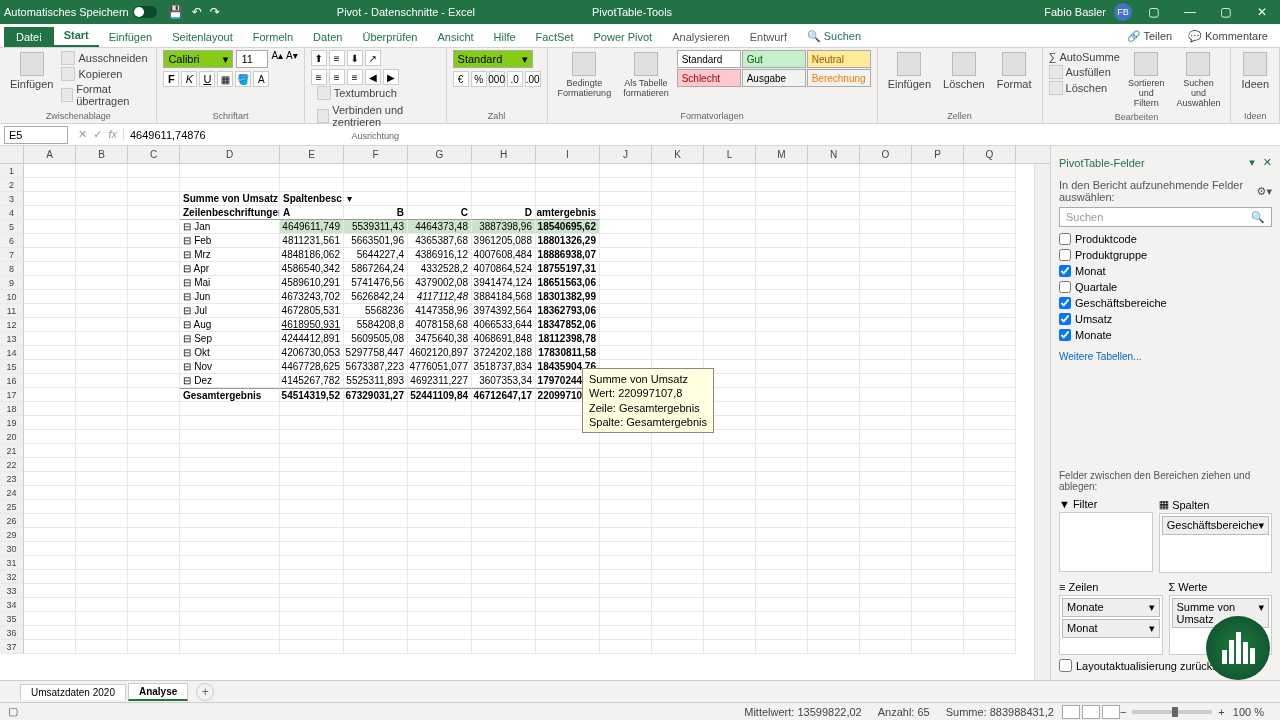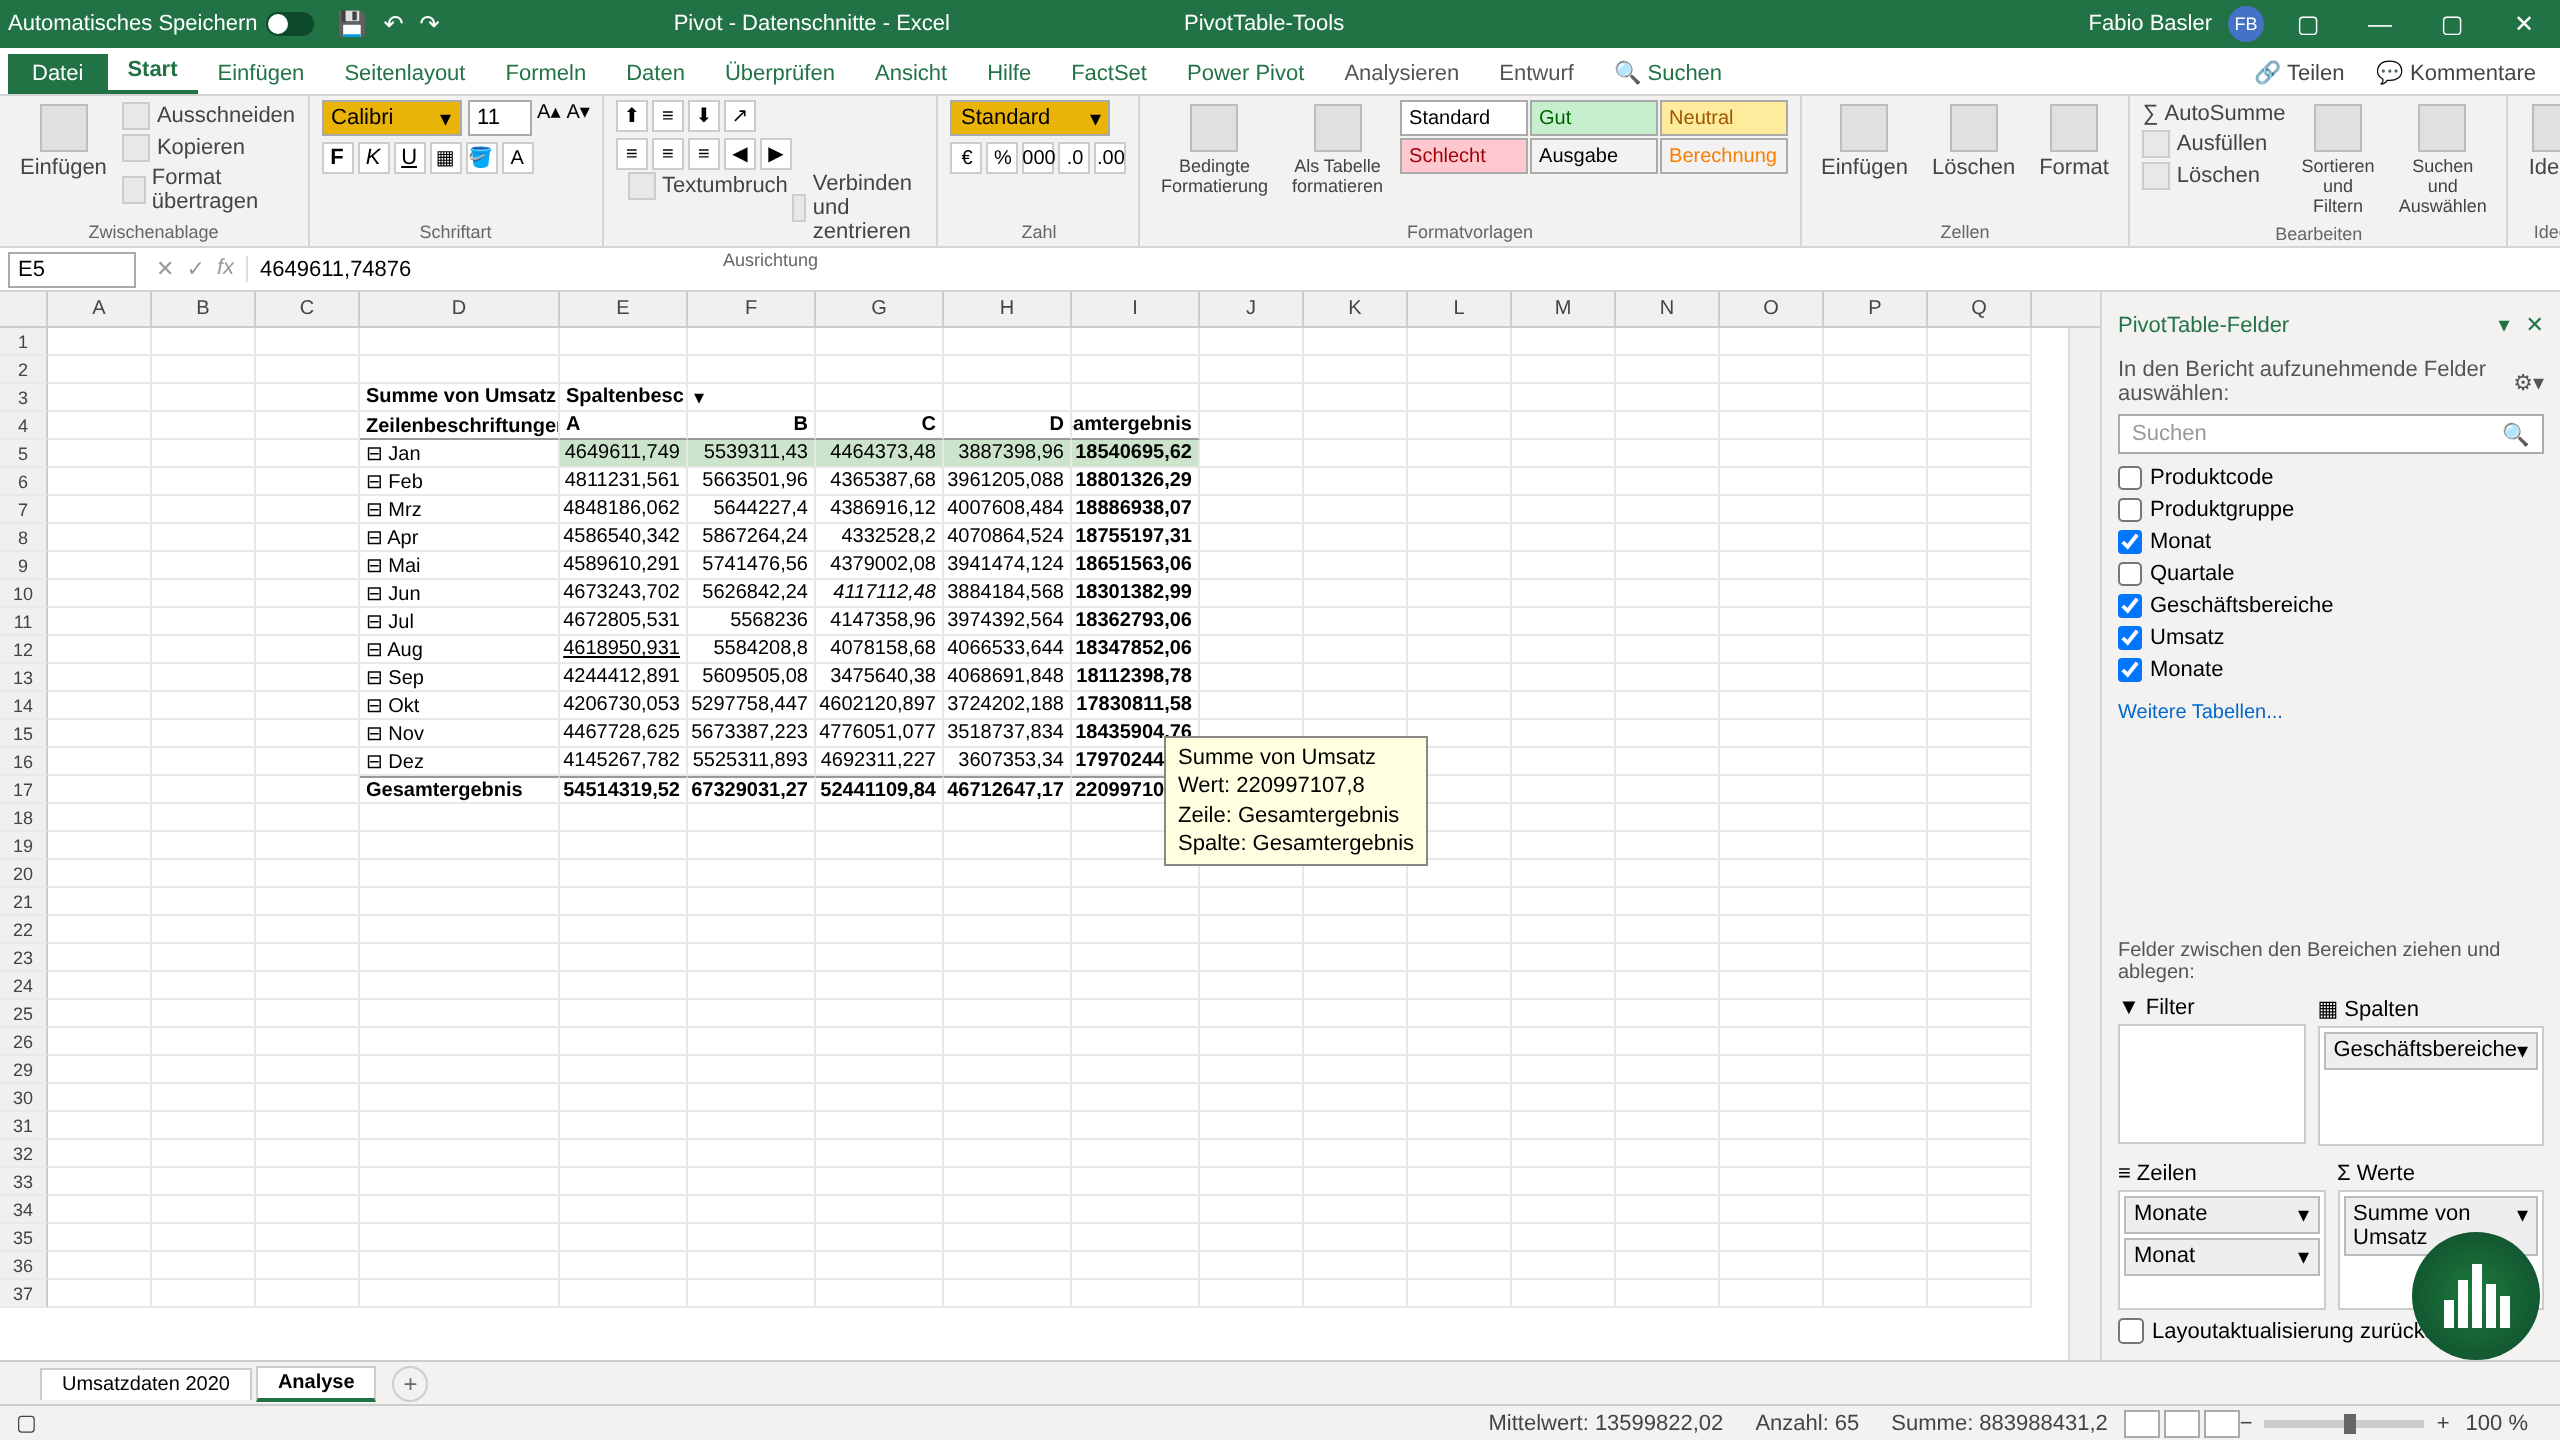--- a/index.html
+++ b/index.html
@@ -30,21 +30,21 @@
 
 .ribbon { background:#f3f2f1; height:76px; border-bottom:1px solid #d4d4d4; display:flex; }
 .ribbon-group { border-right:1px solid #d4d4d4; padding:2px 6px; display:flex; flex-direction:column; justify-content:space-between; position:relative; }
 .ribbon-group .label { font-size:9px; color:#666; text-align:center; margin-top:auto; padding-top:2px; }
 .ribbon-group .content { display:flex; gap:4px; align-items:flex-start; flex:1; }
 .r-btn { display:flex; flex-direction:column; align-items:center; gap:2px; padding:2px 4px; font-size:10px; color:#444; }
 .r-icon { width:20px; height:20px; background:#e0e0e0; border:1px solid #bbb; }
 .r-icon.lg { width:24px; height:24px; }
 .r-small { display:flex; align-items:center; gap:3px; font-size:10px; color:#444; padding:1px 0; }
 .r-small .ico { width:14px; height:14px; background:#e8e8e8; border:1px solid #ccc; }
-.font-box { width:70px; height:18px; border:1px solid #aaa; background:#eab308; font-size:10px; padding:0 4px; display:flex; align-items:center; justify-content:space-between; }
+.font-box { width:70px; height:18px; border:1px solid #aaa; background:#84cc16; font-size:10px; padding:0 4px; display:flex; align-items:center; justify-content:space-between; }
 .size-box { width:32px; height:18px; border:1px solid #aaa; background:#fff; font-size:10px; padding:0 4px; display:flex; align-items:center; }
 .fmt-btns { display:flex; gap:2px; }
 .fmt-btns span { width:16px; height:16px; border:1px solid #ccc; background:#fff; display:flex; align-items:center; justify-content:center; font-size:10px; }
 .style-cell { width:64px; height:18px; border:1px solid #aaa; display:flex; align-items:center; padding:0 4px; font-size:10px; }
 .style-cell.std { background:#fff; }
 .style-cell.bad { background:#ffc7ce; color:#9c0006; }
 .style-cell.good { background:#c6efce; color:#006100; }
 .style-cell.neutral { background:#ffeb9c; color:#9c5700; }
 .style-cell.output { background:#f2f2f2; }
 .style-cell.calc { background:#f2f2f2; color:#fa7d00; }
@@ -223,21 +223,21 @@
         <span>↗</span>
       </div>
       <div class="fmt-btns">
         <span>≡</span>
         <span>≡</span>
         <span>≡</span>
         <span>◀</span>
         <span>▶</span>
       </div>
     </div>
-    <div class="content" style="flex-direction:row;gap:2px;margin-left:6px">
+    <div class="content" style="flex-direction:column;gap:2px;margin-left:6px">
       <div class="r-small">
           <div class="ico"></div>
           <span>Textumbruch</span>
         </div>
       <div class="r-small">
           <div class="ico"></div>
           <span>Verbinden und zentrieren</span>
         </div>
     </div>
     <div class="label">Ausrichtung</div>

